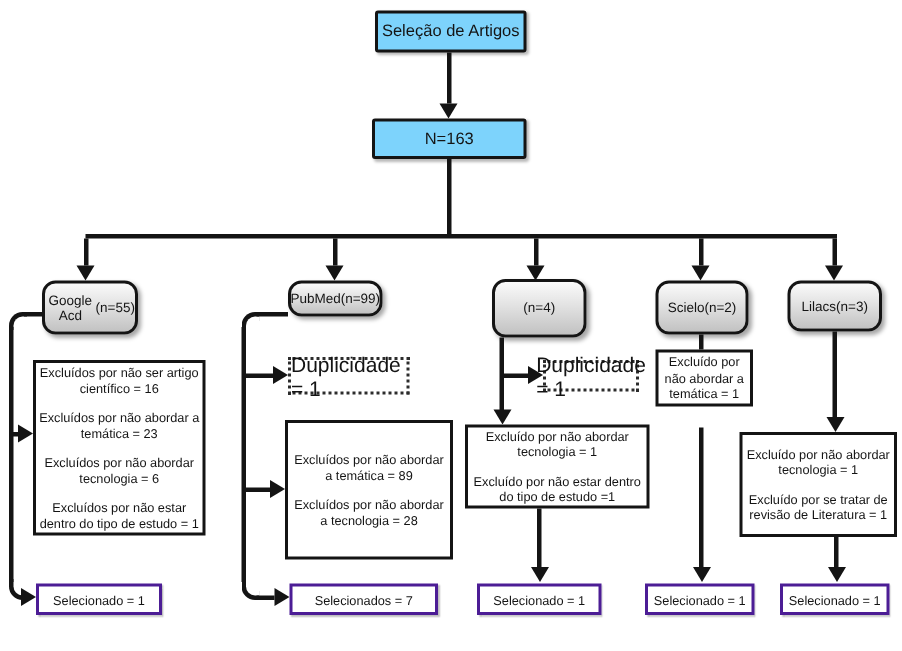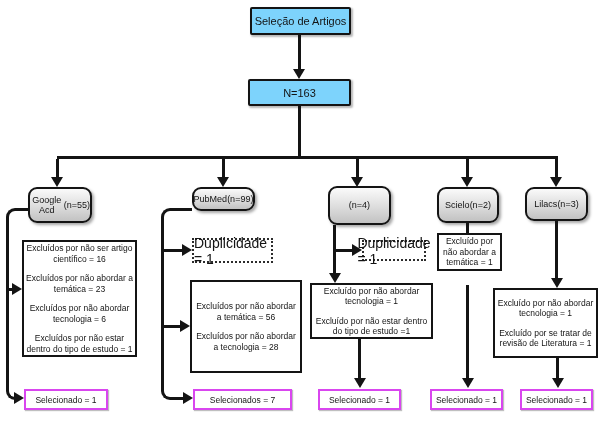--- a/index.html
+++ b/index.html
@@ -26,21 +26,21 @@
   .db   { position:absolute; border:2px solid #141414; border-radius:9px;
         background:linear-gradient(180deg,#fafafa 0%,#e2e2e2 45%,#c2c2c2 100%);
         display:flex; flex-direction:row; align-items:center; justify-content:center;
         font-size:9px; line-height:10.5px; text-align:center;
         box-shadow:2px 2px 3px rgba(0,0,0,.35); }
   .xbox { position:absolute; border:2px solid #141414; background:#fff;
         display:flex; flex-direction:column; align-items:center; justify-content:center;
         gap:9px; font-size:8.5px; line-height:10.5px; text-align:center; padding:3px 1px; }
   .dup  { position:absolute; border:2px dotted #2c2c2c; background:#fff;
         display:flex; align-items:center; justify-content:center; font-size:14px; }
-  .sel  { position:absolute; border:2px solid #d946ef; background:#fff;
+  .sel  { position:absolute; border:2px solid #4c1d95; background:#fff;
         display:flex; align-items:center; justify-content:center; font-size:8.5px;
         box-shadow:1px 1px 1px rgba(0,0,0,.25); }
 </style>
 </head>
 <body>
 
 <div class="canvas">
 
   <div class="rbox" style="left:250px;top:7px;width:101px;height:28px">
     <span>Seleção de Artigos</span>
@@ -106,21 +106,21 @@
   <div class="hl" style="left:171px;top:208px;width:21px"></div>
   <div class="vl" style="left:161px;top:218px;height:170px"></div>
   <div class="hl" style="left:164px;top:249px;width:19px"></div>
   <div class="ar" style="left:182px;top:244px"></div>
   <div class="dup" style="left:192px;top:238px;width:81px;height:25px">
     <span>Duplicidade = 1</span>
   </div>
   <div class="hl" style="left:164px;top:325px;width:17px"></div>
   <div class="ar" style="left:180px;top:320px"></div>
   <div class="xbox" style="left:190px;top:280px;width:112px;height:93px">
-    <div>Excluídos por não abordar a temática = 56</div>
+    <div>Excluídos por não abordar a temática = 89</div>
     <div>Excluídos por não abordar a tecnologia = 28</div>
   </div>
   <div class="corner-bl" style="left:161px;top:386px;width:12px;height:14px"></div>
   <div class="hl" style="left:171px;top:397px;width:12px"></div>
   <div class="ar" style="left:183px;top:392px"></div>
   <div class="sel" style="left:193px;top:389px;width:99px;height:21px">
     <span>Selecionados = 7</span>
   </div>
 
   <div class="vl" style="left:333px;top:225px;height:49px"></div>

